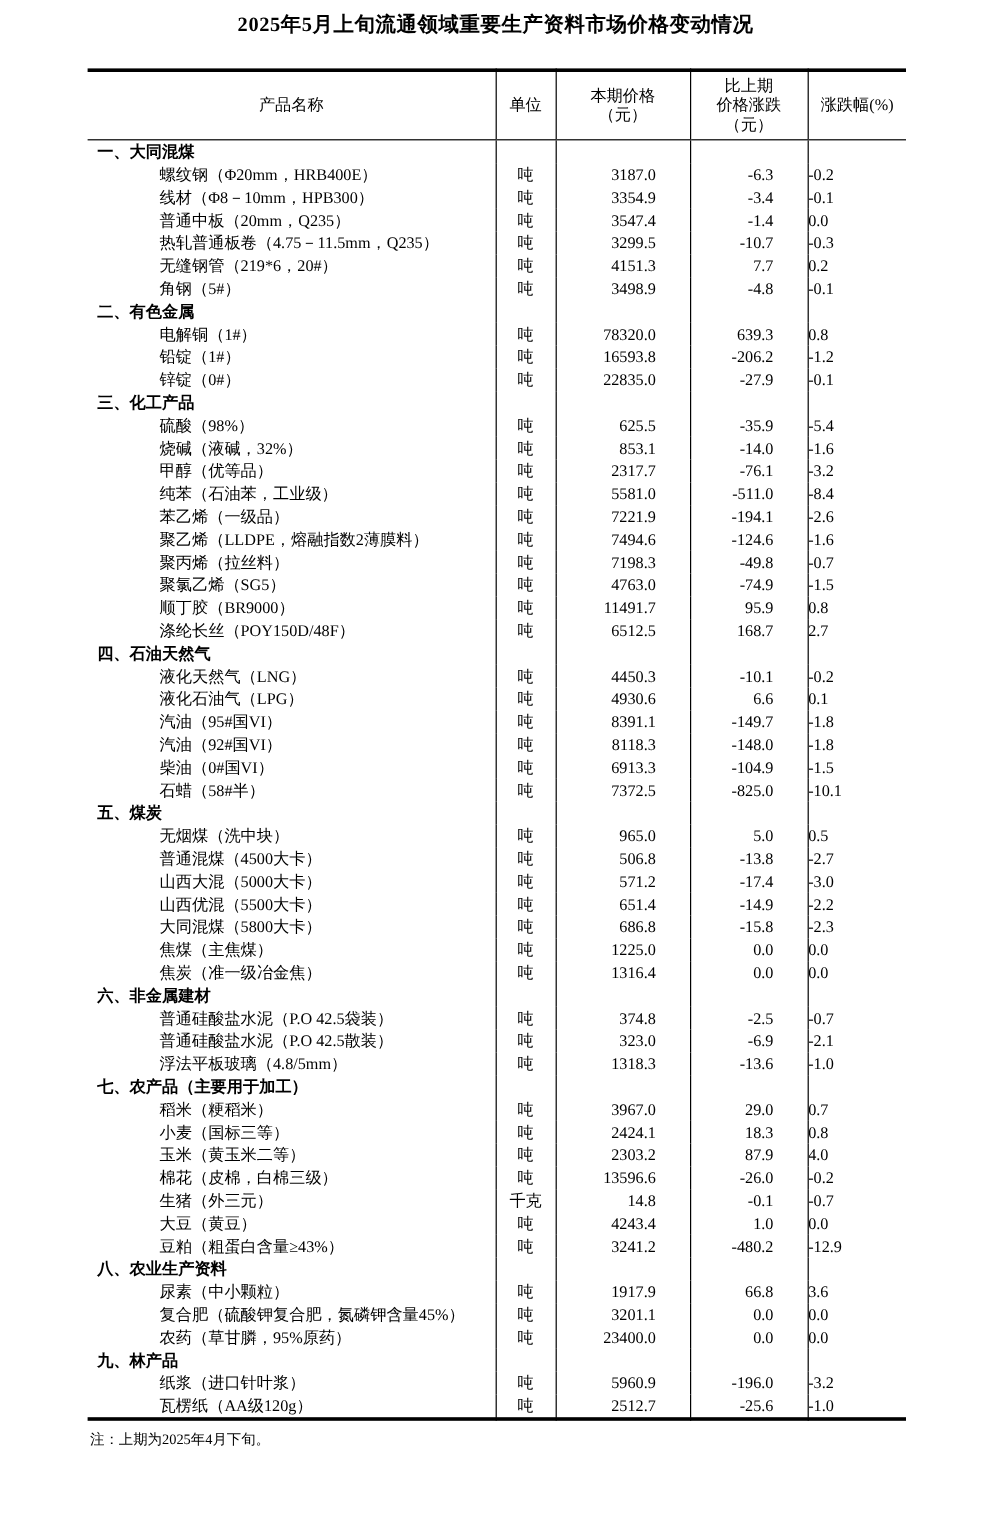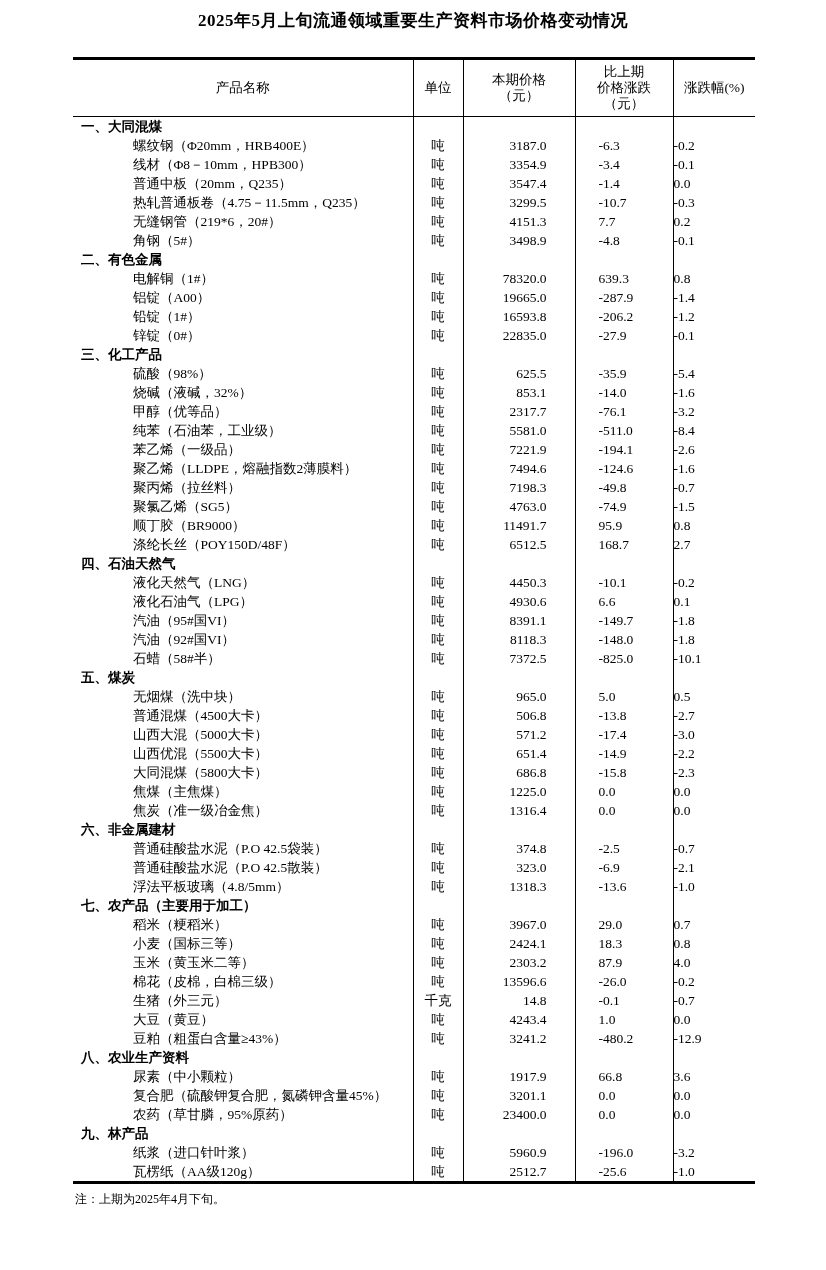--- a/index.html
+++ b/index.html
@@ -50,21 +50,21 @@
     overflow: hidden;
     white-space: nowrap;
   }
   
   .v-line { border-left: 1px solid #000; }
 
   td.col-product { text-align: left; padding-left: 60px; }
   td.section-name { font-weight: bold; padding-left: 8px; font-size: 13.5px; }
   td.col-unit { text-align: center; }
   td.col-price { text-align: right; padding-right: 28px; padding-left: 36px; }
-  td.col-change { padding-right: 28px; padding-left: 23px; }
+  td.col-change { text-align: right; padding-right: 28px; padding-left: 23px; }
   td.col-pct { padding-right: 24px; }
 
   .footnote {
     margin: 7px 0 0 75px;
     font-size: 12px;
   }
 </style>
 </head>
 <body>
 
@@ -150,27 +150,20 @@
           <td class="col-pct v-line"></td>
         </tr>
         <tr class="data-row">
           <td class="col-product">电解铜（1#）</td>
           <td class="col-unit v-line">吨</td>
           <td class="col-price v-line">78320.0</td>
           <td class="col-change v-line">639.3</td>
           <td class="col-pct v-line">0.8</td>
         </tr>
         <tr class="data-row">
-          <td class="col-product">铝锭（A00）</td>
-          <td class="col-unit v-line">吨</td>
-          <td class="col-price v-line">19665.0</td>
-          <td class="col-change v-line">-287.9</td>
-          <td class="col-pct v-line">-1.4</td>
-        </tr>
-        <tr class="data-row">
           <td class="col-product">铅锭（1#）</td>
           <td class="col-unit v-line">吨</td>
           <td class="col-price v-line">16593.8</td>
           <td class="col-change v-line">-206.2</td>
           <td class="col-pct v-line">-1.2</td>
         </tr>
         <tr class="data-row">
           <td class="col-product">锌锭（0#）</td>
           <td class="col-unit v-line">吨</td>
           <td class="col-price v-line">22835.0</td>
@@ -281,20 +274,27 @@
           <td class="col-price v-line">8391.1</td>
           <td class="col-change v-line">-149.7</td>
           <td class="col-pct v-line">-1.8</td>
         </tr>
         <tr class="data-row">
           <td class="col-product">汽油（92#国VI）</td>
           <td class="col-unit v-line">吨</td>
           <td class="col-price v-line">8118.3</td>
           <td class="col-change v-line">-148.0</td>
           <td class="col-pct v-line">-1.8</td>
+        </tr>
+        <tr class="data-row">
+          <td class="col-product">柴油（0#国VI）</td>
+          <td class="col-unit v-line">吨</td>
+          <td class="col-price v-line">6913.3</td>
+          <td class="col-change v-line">-104.9</td>
+          <td class="col-pct v-line">-1.5</td>
         </tr>
         <tr class="data-row">
           <td class="col-product">石蜡（58#半）</td>
           <td class="col-unit v-line">吨</td>
           <td class="col-price v-line">7372.5</td>
           <td class="col-change v-line">-825.0</td>
           <td class="col-pct v-line">-10.1</td>
         </tr>
         <tr class="section-row">
           <td class="col-product section-name">五、煤炭</td>

